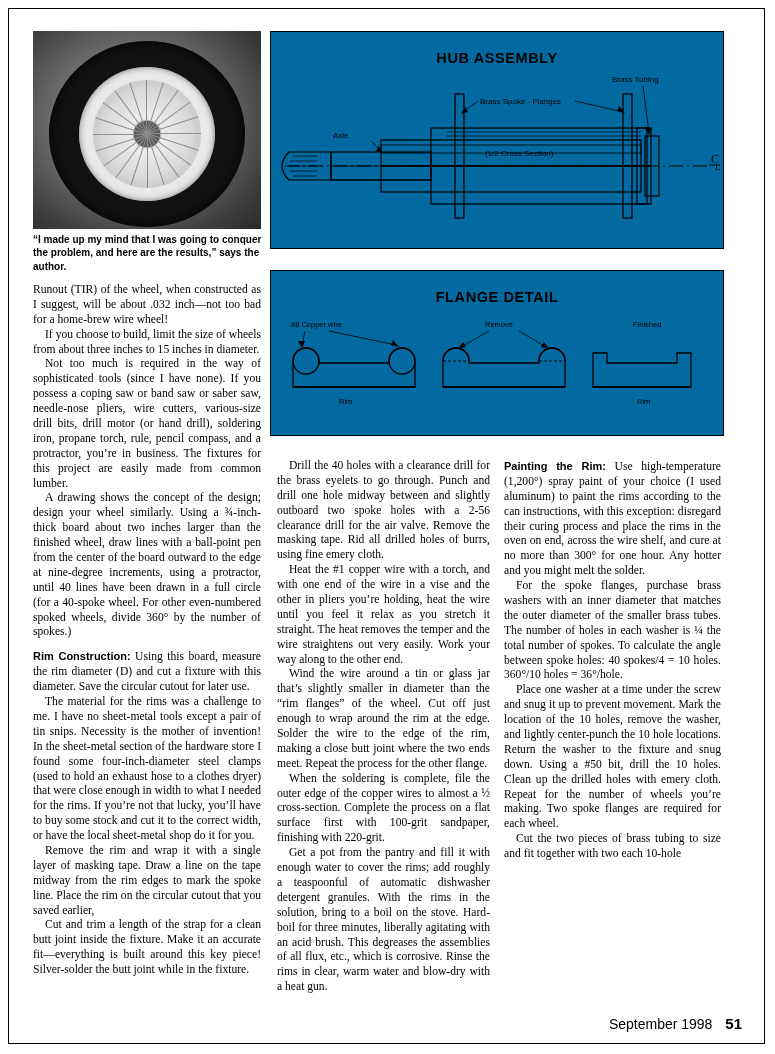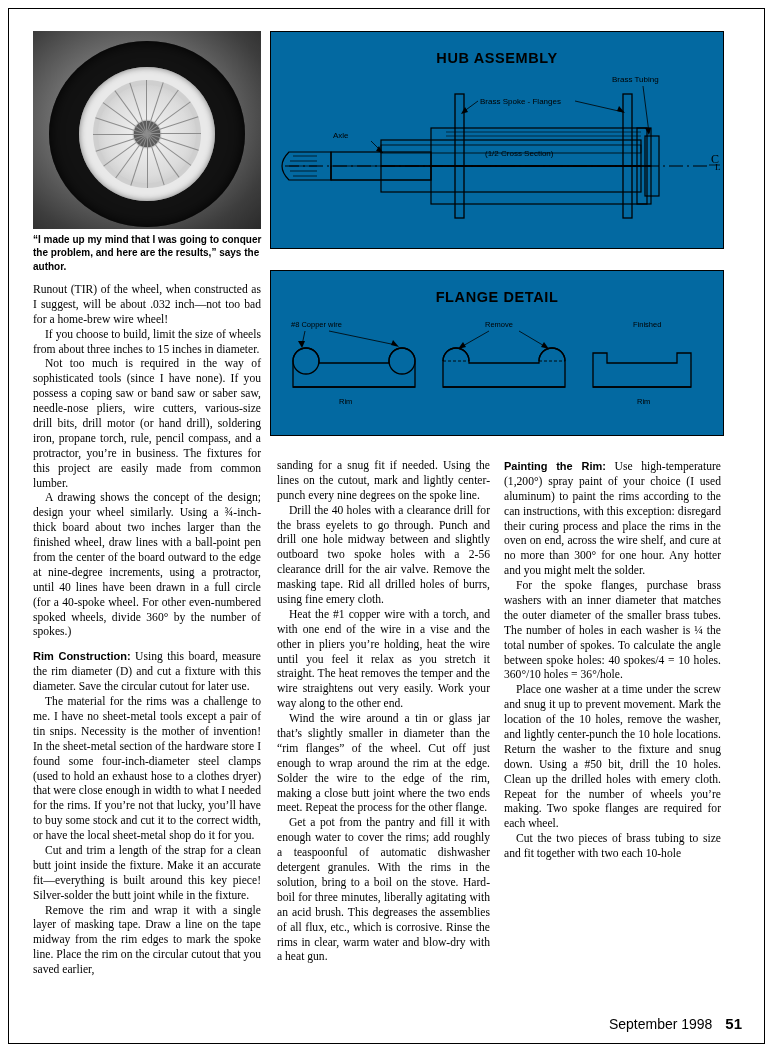--- a/index.html
+++ b/index.html
@@ -275,28 +275,28 @@
     </svg>
   </div>
 
   <div class="col" id="col1">
       <p class="noindent"><span>Runout (TIR) of the wheel, when constructed as I suggest, will be about .032 inch—not too bad for a home-brew wire wheel!</span></p>
       <p><span>If you choose to build, limit the size of wheels from about three inches to 15 inches in diameter.</span></p>
       <p><span>Not too much is required in the way of sophisticated tools (since I have none). If you possess a coping saw or band saw or saber saw, needle-nose pliers, wire cutters, various-size drill bits, drill motor (or hand drill), soldering iron, propane torch, rule, pencil compass, and a protractor, you’re in business. The fixtures for this project are easily made from common lumber.</span></p>
       <p><span>A drawing shows the concept of the design; design your wheel similarly. Using a ¾-inch-thick board about two inches larger than the finished wheel, draw lines with a ball-point pen from the center of the board outward to the edge at nine-degree increments, using a protractor, until 40 lines have been drawn in a full circle (for a 40-spoke wheel. For other even-numbered spoked wheels, divide 360° by the number of spokes.)</span></p>
       <p class="noindent gap"><span class="run-head">Rim Construction:</span><span> Using this board, measure the rim diameter (D) and cut a fixture with this diameter. Save the circular cutout for later use.</span></p>
       <p><span>The material for the rims was a challenge to me. I have no sheet-metal tools except a pair of tin snips. Necessity is the mother of invention! In the sheet-metal section of the hardware store I found some four-inch-diameter steel clamps (used to hold an exhaust hose to a clothes dryer) that were close enough in width to what I needed for the rims. If you’re not that lucky, you’ll have to buy some stock and cut it to the correct width, or have the local sheet-metal shop do it for you.</span></p>
+      <p><span>Remove the rim and wrap it with a single layer of masking tape. Draw a line on the tape midway from the rim edges to mark the spoke line. Place the rim on the circular cutout that you saved earlier,</span></p>
       <p><span>Cut and trim a length of the strap for a clean butt joint inside the fixture. Make it an accurate fit—everything is built around this key piece! Silver-solder the butt joint while in the fixture.</span></p>
-      <p><span>Remove the rim and wrap it with a single layer of masking tape. Draw a line on the tape midway from the rim edges to mark the spoke line. Place the rim on the circular cutout that you saved earlier,</span></p>
     </div>
   <div class="col" id="col2">
-      <p class="noindent"><span>sanding for a snug fit if needed. Using the lines on the cutout, mark and lightly center-punch every nine degrees on the spoke line.</span></p>
       <p><span>Drill the 40 holes with a clearance drill for the brass eyelets to go through. Punch and drill one hole midway between and slightly outboard two spoke holes with a 2-56 clearance drill for the air valve. Remove the masking tape. Rid all drilled holes of burrs, using fine emery cloth.</span></p>
       <p><span>Heat the #1 copper wire with a torch, and with one end of the wire in a vise and the other in pliers you’re holding, heat the wire until you feel it relax as you stretch it straight. The heat removes the temper and the wire straightens out very easily. Work your way along to the other end.</span></p>
       <p><span>Wind the wire around a tin or glass jar that’s slightly smaller in diameter than the “rim flanges” of the wheel. Cut off just enough to wrap around the rim at the edge. Solder the wire to the edge of the rim, making a close butt joint where the two ends meet. Repeat the process for the other flange.</span></p>
+      <p><span>When the soldering is complete, file the outer edge of the copper wires to almost a ½ cross-section. Complete the process on a flat surface first with 100-grit sandpaper, finishing with 220-grit.</span></p>
       <p><span>Get a pot from the pantry and fill it with enough water to cover the rims; add roughly a teaspoonful of automatic dishwasher detergent granules. With the rims in the solution, bring to a boil on the stove. Hard-boil for three minutes, liberally agitating with an acid brush. This degreases the assemblies of all flux, etc., which is corrosive. Rinse the rims in clear, warm water and blow-dry with a heat gun.</span></p>
     </div>
   <div class="col" id="col3">
       <p class="noindent"><span class="run-head">Painting the Rim:</span><span> Use high-temperature (1,200°) spray paint of your choice (I used aluminum) to paint the rims according to the can instructions, with this exception: disregard their curing process and place the rims in the oven on end, across the wire shelf, and cure at no more than 300° for one hour. Any hotter and you might melt the solder.</span></p>
       <p><span>For the spoke flanges, purchase brass washers with an inner diameter that matches the outer diameter of the smaller brass tubes. The number of holes in each washer is ¼ the total number of spokes. To calculate the angle between spoke holes: 40 spokes/4 = 10 holes. 360°/10 holes = 36°/hole.</span></p>
       <p><span>Place one washer at a time under the screw and snug it up to prevent movement. Mark the location of the 10 holes, remove the washer, and lightly center-punch the 10 hole locations. Return the washer to the fixture and snug down. Using a #50 bit, drill the 10 holes. Clean up the drilled holes with emery cloth. Repeat for the number of wheels you’re making. Two spoke flanges are required for each wheel.</span></p>
       <p><span>Cut the two pieces of brass tubing to size and fit together with two each 10-hole</span></p>
     </div>
 
   <div class="footer">

